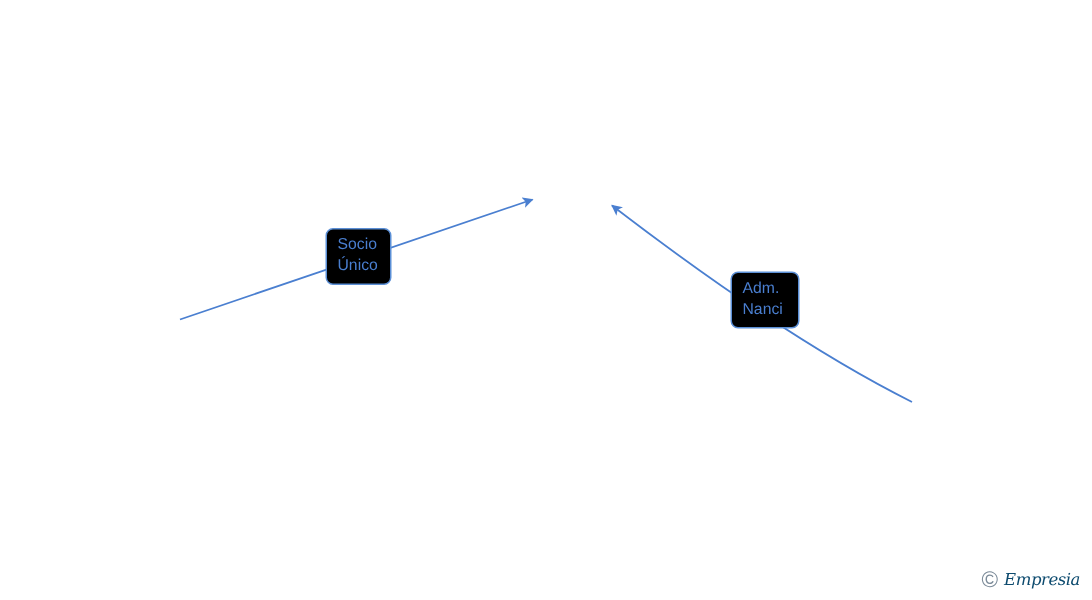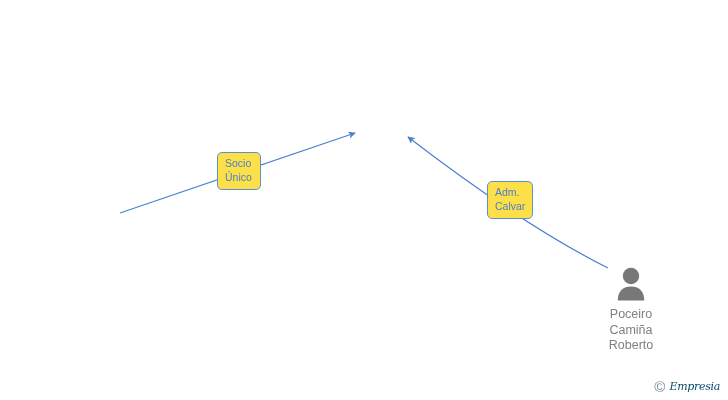--- a/index.html
+++ b/index.html
@@ -65,21 +65,21 @@
     line-height: 15.5px;
     color: #808080;
     white-space: pre-line;
   }
 
   
   .rel-label {
     position: absolute;
     border: 1px solid #5b8fd6;
     border-radius: 5px;
-    background: #fde047;
+    background: #000000;
     color: #4a7fd0;
     font-size: 10.5px;
     line-height: 13.5px;
     padding: 4px 7px 5px 7px;
     white-space: pre-line;
     text-align: left;
     box-sizing: border-box;
   }
   .rel-label.socio { left: 217px; top: 152px; width: 44px; }
   .rel-label.adm   { left: 487px; top: 181px; width: 46px; }
@@ -125,33 +125,22 @@
     <path d="M 120 213 L 355 133" fill="none" stroke="#4a7fd0" stroke-width="1.2" marker-end="url(#arrow-left-edge)"></path>
 
     <path d="M 608 268 Q 524 226 408 137" fill="none" stroke="#4a7fd0" stroke-width="1.2" marker-end="url(#arrow-right-edge)"></path>
   </svg>
 
 
   <div class="rel-label socio">Socio
 Único</div>
 
   <div class="rel-label adm">Adm.
-Calvar</div>
+Nanci</div>
 
 
-  <div class="person-node right">
-    <div class="person-icon">
-      <svg width="30" height="36" viewBox="0 0 30 36" xmlns="http://www.w3.org/2000/svg">
-        <circle cx="15" cy="10" r="8.2" fill="#787878"></circle>
-        <path d="M 15 20.5 C 24.2 20.5 28.2 26.2 28.2 34.5 L 1.8 34.5 C 1.8 26.2 5.8 20.5 15 20.5 Z" fill="#787878"></path>
-      </svg>
-    </div>
-    <div class="person-name">Poceiro
-Camiña
-Roberto</div>
-  </div>
 
   <div class="watermark">
     <span class="wm-c">©</span>
     <span class="wm-text">Empresia</span>
   </div>
 
 </div>
 
 </body></html>

